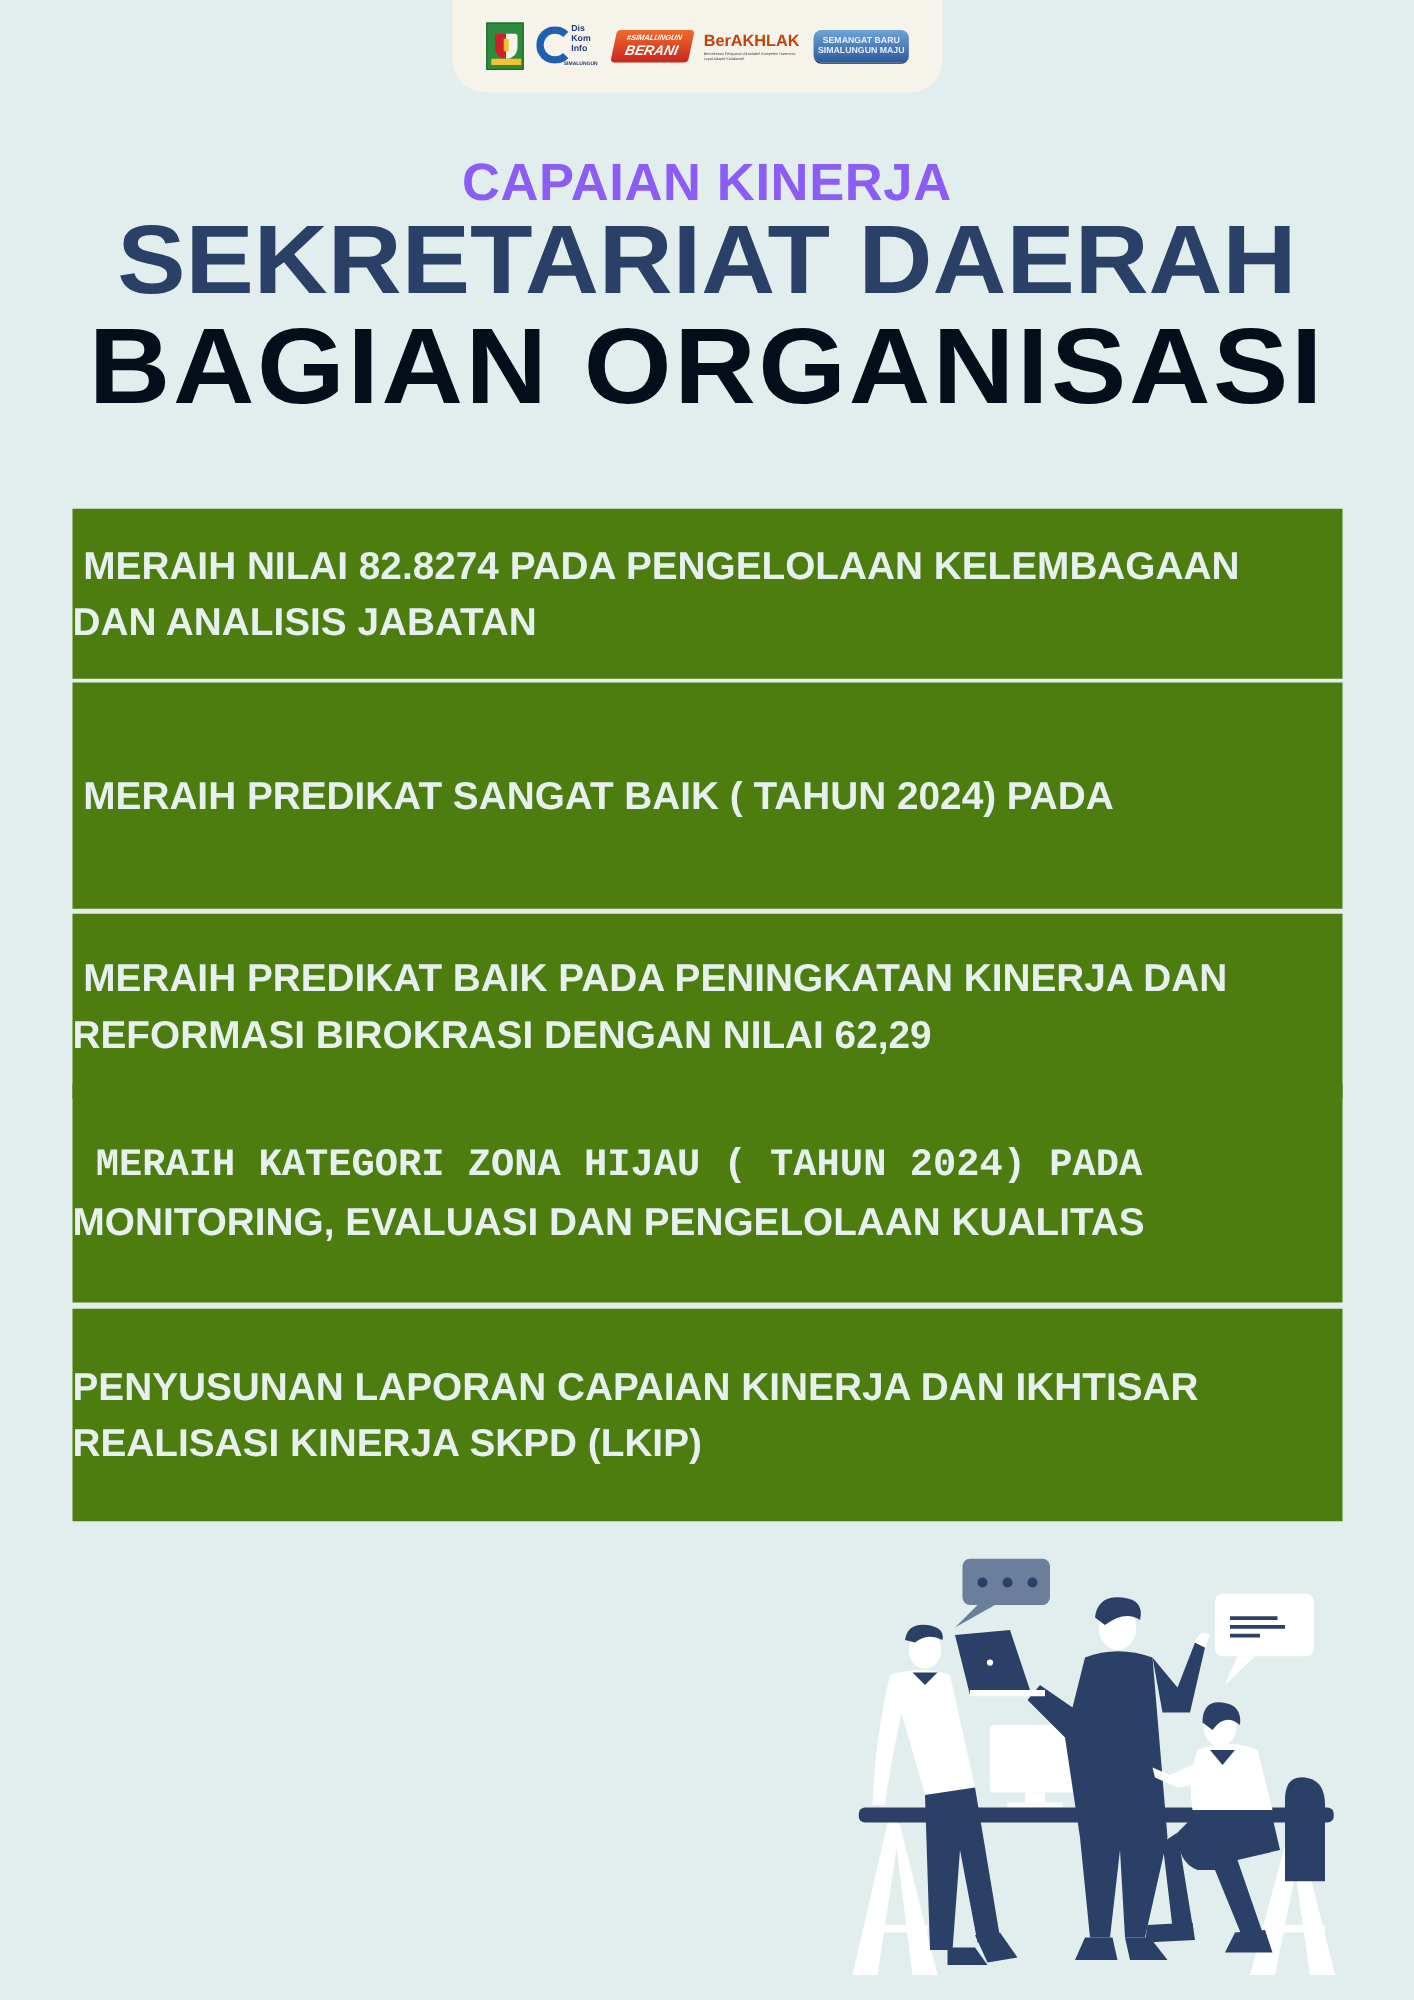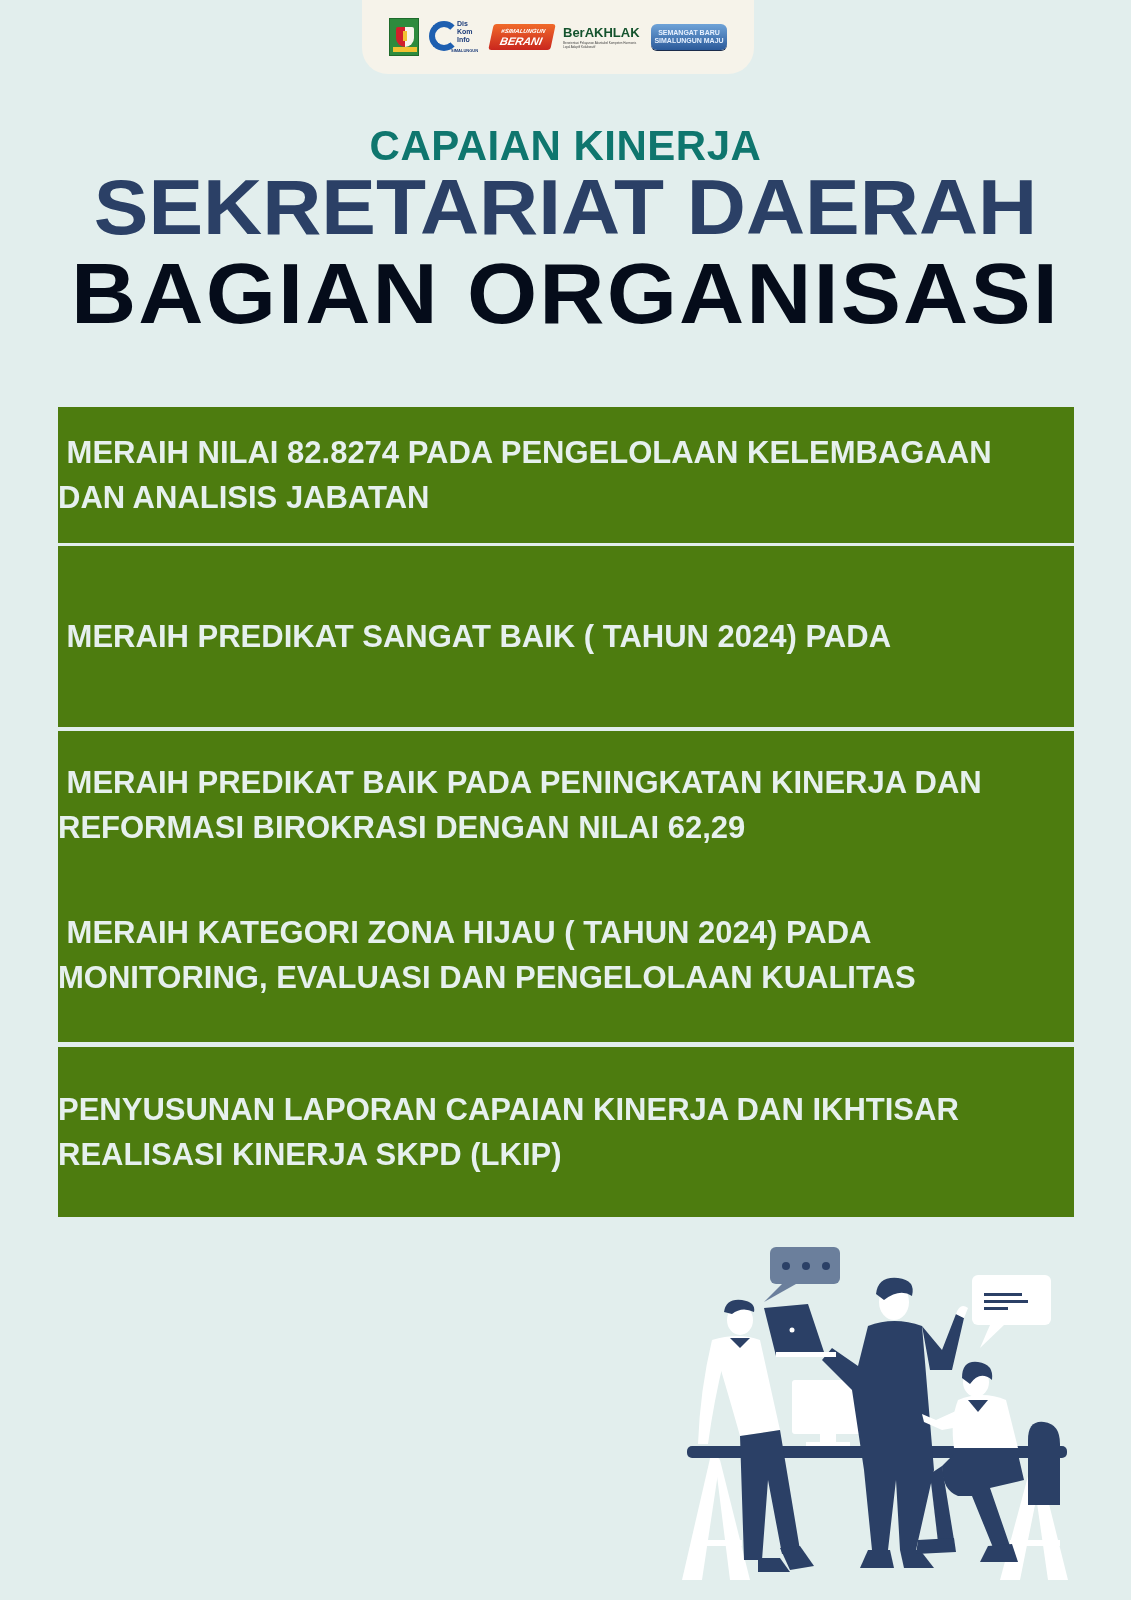--- a/index.html
+++ b/index.html
@@ -62,40 +62,40 @@
       transform: skewX(-12deg);
       border-radius: 3px;
       color: #fff;
       display: flex; flex-direction: column; align-items: center; justify-content: center;
       font-weight: bold; font-style: italic;
     }
     .logo-berani .l1 { font-size: 6px; line-height: 7px; }
     .logo-berani .l2 { font-size: 11px; line-height: 12px; }
     .logo-akhlak { width: 78px; height: 30px; position: relative; }
     .logo-akhlak .main {
-      font-size: 13px; font-weight: bold; color: #14532d; line-height: 16px;
+      font-size: 13px; font-weight: bold; color: #c2410c; line-height: 16px;
     }
     .logo-akhlak .tag {
       font-size: 3px; color: #444; line-height: 4px;
     }
     .logo-semangat {
       width: 76px; height: 26px;
       background: linear-gradient(180deg,#6fa3d8,#2b5a9a);
       border-radius: 6px;
       color: #e6f0ff;
       display: flex; flex-direction: column; align-items: center; justify-content: center;
       font-weight: bold; font-size: 7px; line-height: 8px;
       box-shadow: 0 1px 0 #1b2b4a;
     }
 
     
     .headline-1 {
       position: absolute; left: 0; top: 122px; width: 1131px;
       text-align: center;
-      font-size: 42px; font-weight: bold; color: #0f766e;
+      font-size: 42px; font-weight: bold; color: #8b5cf6;
       letter-spacing: 0.5px;
     }
     .headline-2 {
       position: absolute; left: 0; top: 162px; width: 1131px;
       text-align: center;
       font-size: 78px; font-weight: 900; color: #2b4066;
       letter-spacing: 0px;
       transform: scaleX(1.05);
     }
     .headline-3 {
@@ -175,21 +175,21 @@
       </div>
     </div>
     <div class="achievement" style="top:731px;height:148px;">
       <div>
         <span style="white-space:pre;"> MERAIH PREDIKAT BAIK PADA PENINGKATAN KINERJA DAN</span>
         <span>REFORMASI BIROKRASI DENGAN NILAI 62,29</span>
       </div>
     </div>
     <div class="achievement" style="top:867px;height:175px;">
       <div>
-        <span style="white-space:pre;"> MERAIH KATEGORI ZONA HIJAU ( TAHUN 2024) PADA</span>
+        <span style="white-space:pre;font-family:Liberation Mono, monospace;"> MERAIH KATEGORI ZONA HIJAU ( TAHUN 2024) PADA</span>
         <span>MONITORING, EVALUASI DAN PENGELOLAAN KUALITAS</span>
       </div>
     </div>
     <div class="achievement" style="top:1047px;height:170px;">
       <div>
         <span>PENYUSUNAN LAPORAN CAPAIAN KINERJA DAN IKHTISAR</span>
         <span>REALISASI KINERJA SKPD (LKIP)</span>
       </div>
     </div>
   </div>

